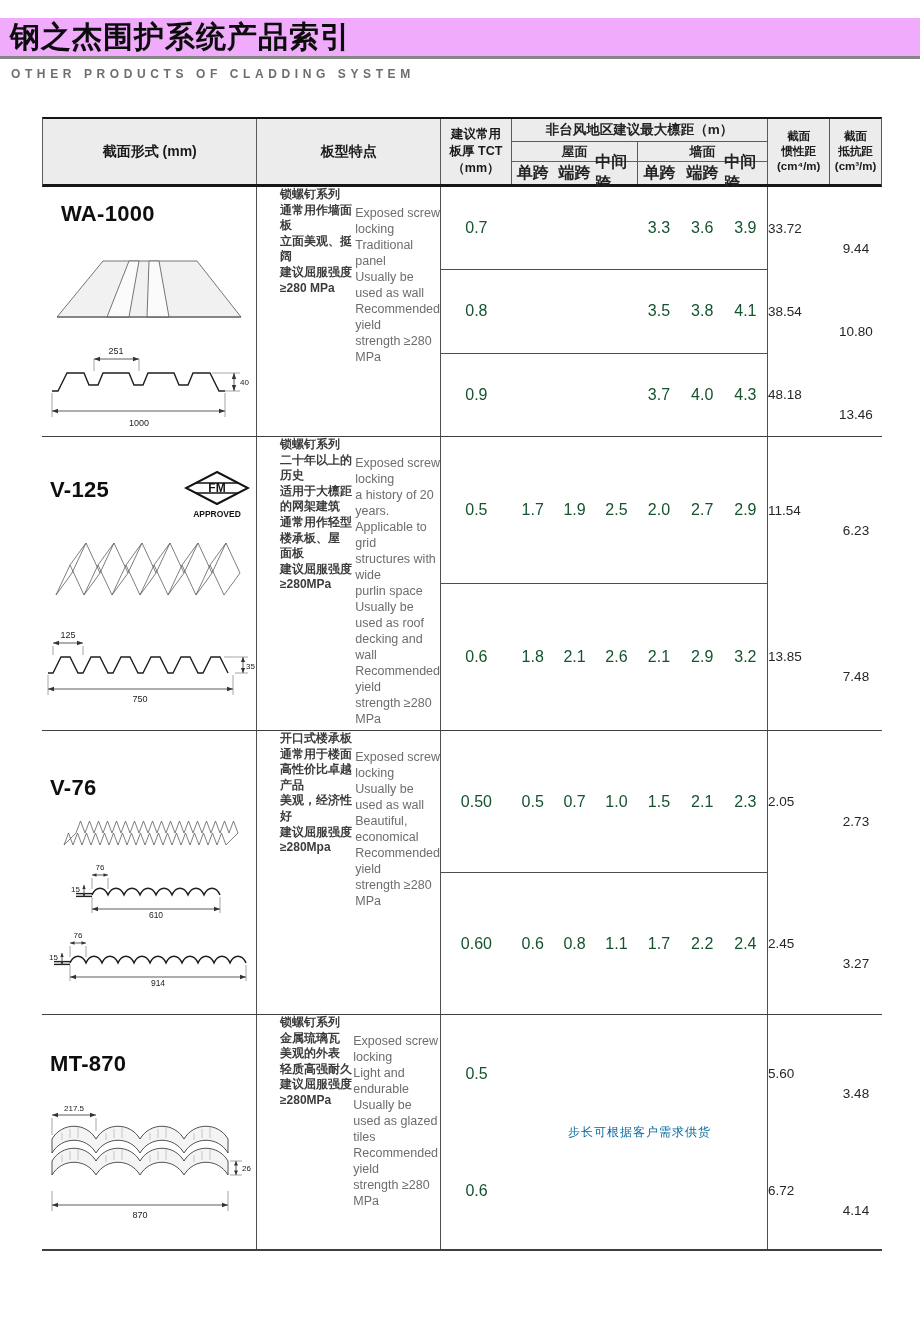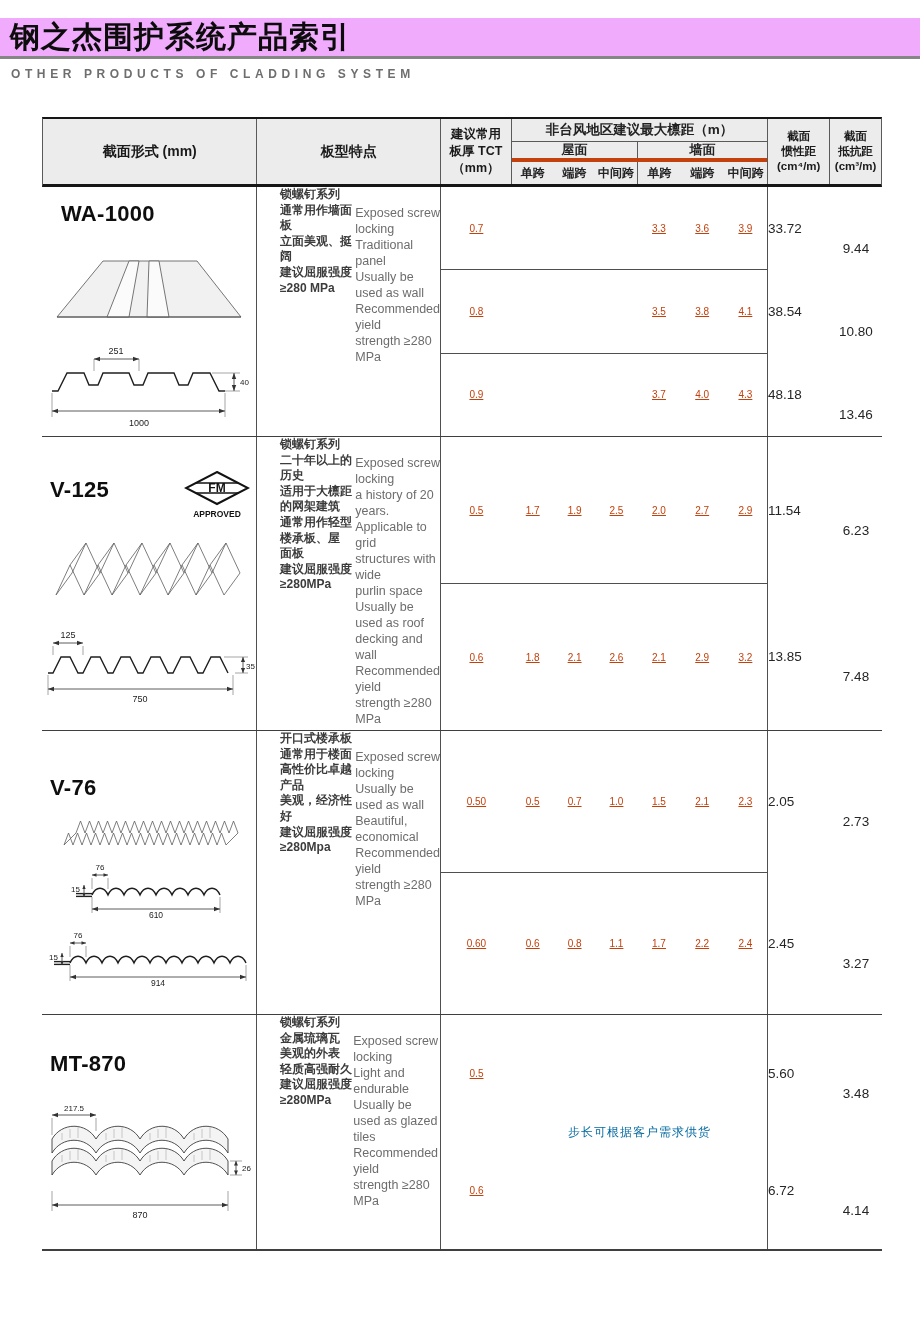--- a/index.html
+++ b/index.html
@@ -18,24 +18,24 @@
   .tablewrap{position:absolute;top:117px;left:42px;width:840px;}
   .thead{display:flex;width:840px;height:70px;background:#ececec;border-top:2px solid #161616;
          border-bottom:3px solid #161616;border-left:1px solid #5a5a5a;border-right:1px solid #5a5a5a;}
   .hc{display:flex;align-items:center;justify-content:center;text-align:center;color:#1a1a1a;font-weight:bold;}
   .hc-section{width:214px;font-size:14px;}
   .hc-feat{width:184px;border-left:1px solid #5a5a5a;font-size:14px;}
   .hc-th{width:71px;border-left:1px solid #5a5a5a;font-size:12.5px;line-height:1.35;white-space:pre-line;}
   .hc-span{width:257px;border-left:1px solid #5a5a5a;display:block;}
   .hg1{height:23px;display:flex;align-items:center;justify-content:center;border-bottom:1px solid #5a5a5a;
        font-size:13.5px;font-weight:bold;}
-  .hg2{height:20px;display:flex;border-bottom:4px solid #c2410c;font-size:13px;font-weight:bold;}
+  .hg2{height:20px;display:flex;border-bottom:1px solid #c2410c;font-size:13px;font-weight:bold;}
   .hg2-roof{width:126px;border-right:1px solid #5a5a5a;display:flex;align-items:center;justify-content:center;}
   .hg2-wall{flex:1;display:flex;align-items:center;justify-content:center;}
-  .hg3{height:22px;display:flex;font-size:12px;font-weight:bold;}
+  .hg3{height:22px;display:flex;font-size:16px;font-weight:bold;}
   .hg3-roof{width:126px;border-right:1px solid #5a5a5a;display:flex;}
   .hg3-wall{flex:1;display:flex;}
   .hg3 span{flex:1;display:flex;align-items:center;justify-content:center;}
   .hc-i{width:62px;border-left:1px solid #5a5a5a;font-size:11.5px;line-height:1.32;white-space:pre-line;}
   .hc-r{width:52px;border-left:1px solid #5a5a5a;font-size:11.5px;line-height:1.32;white-space:pre-line;}
 
   .prow{display:flex;width:840px;position:relative;border-bottom:1px solid #3f3f3f;background:#fff;}
   .prow:last-child{border-bottom:2px solid #3f3f3f;}
   .row-wa{height:250px;} .row-v125{height:294px;} .row-v76{height:284px;} .row-mt{height:236px;}
 
@@ -43,21 +43,21 @@
   .ptitle{position:absolute;left:8px;font-size:22px;font-weight:bold;color:#0e0e0e;letter-spacing:.3px;}
   .row-wa .ptitle{top:14px;margin-left:11px;} .row-v125 .ptitle{top:40px;} .row-v76 .ptitle{top:44px;} .row-mt .ptitle{top:36px;}
 
   .c-feat{width:184px;border-left:1px solid #4f4f4f;display:flex;flex-direction:row;
           justify-content:center;padding-left:23px;}
   .feat-cn{font-size:12px;font-weight:bold;color:#3c3c3c;line-height:1.3;white-space:pre-line;}
   .feat-en{margin-top:18px;font-size:12.5px;color:#6d6d6d;line-height:1.28;white-space:pre-line;}
 
   .c-data{width:328px;border-left:1px solid #4f4f4f;border-right:1px solid #4f4f4f;display:flex;
           flex-direction:column;position:relative;}
-  .sub{flex:1;display:flex;align-items:center;font-size:10px;color:#c2410c;text-decoration:underline;}
+  .sub{flex:1;display:flex;align-items:center;font-size:16px;color:#14532d;}
   .sub + .sub{border-top:1px solid #4f4f4f;}
   .row-mt .sub + .sub{border-top:none;}
   .tval{width:71px;text-align:center;}
   .rgrp{width:126px;display:flex;}
   .wgrp{width:130px;display:flex;}
   .rgrp span,.wgrp span{flex:1;text-align:center;}
   .mt-note{position:absolute;left:71px;right:0;top:0;bottom:0;display:flex;align-items:center;
            justify-content:center;font-size:12px;color:#0369a1;letter-spacing:1px;}
 
   .c-io{width:114px;display:flex;flex-direction:column;}

